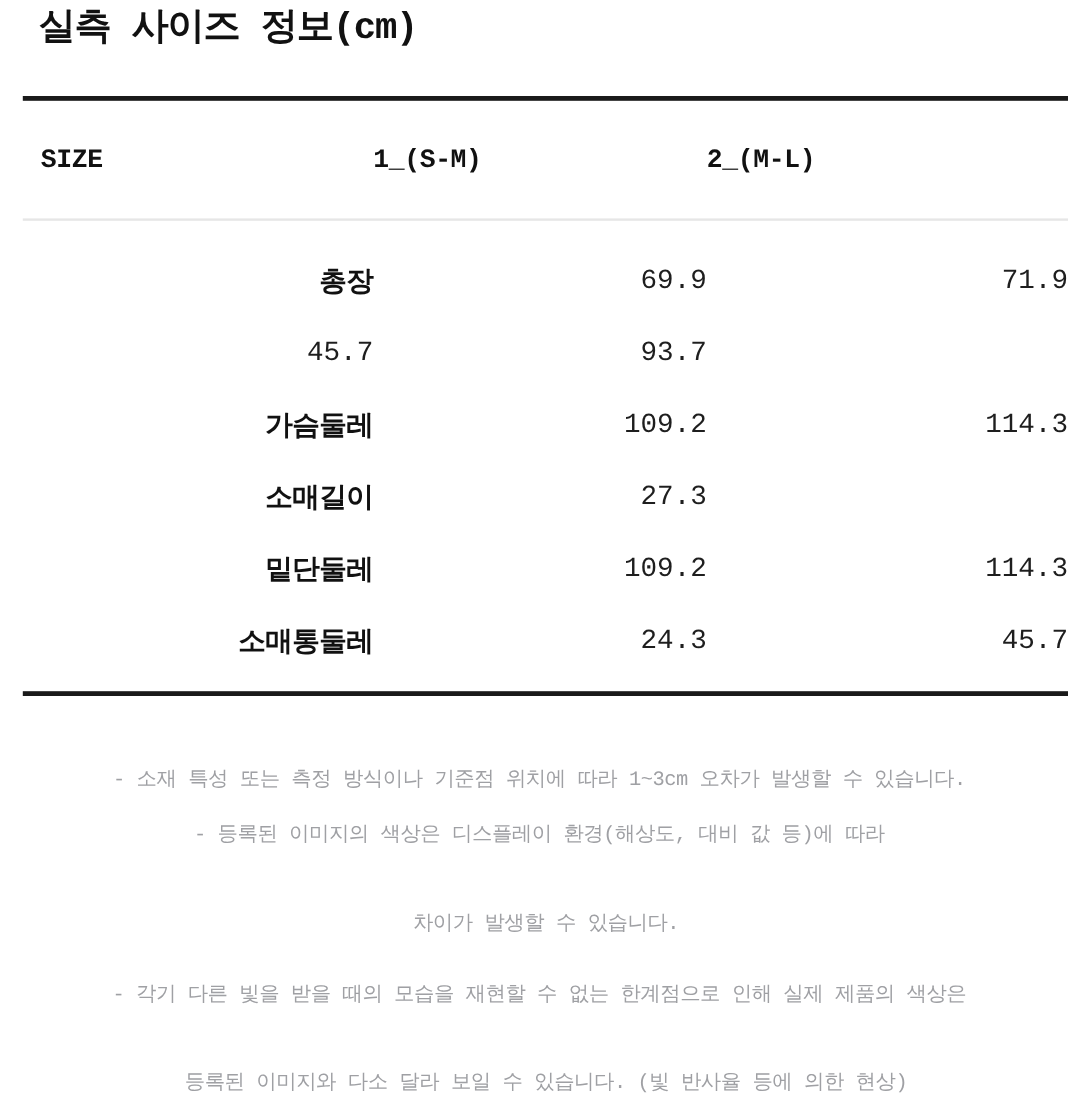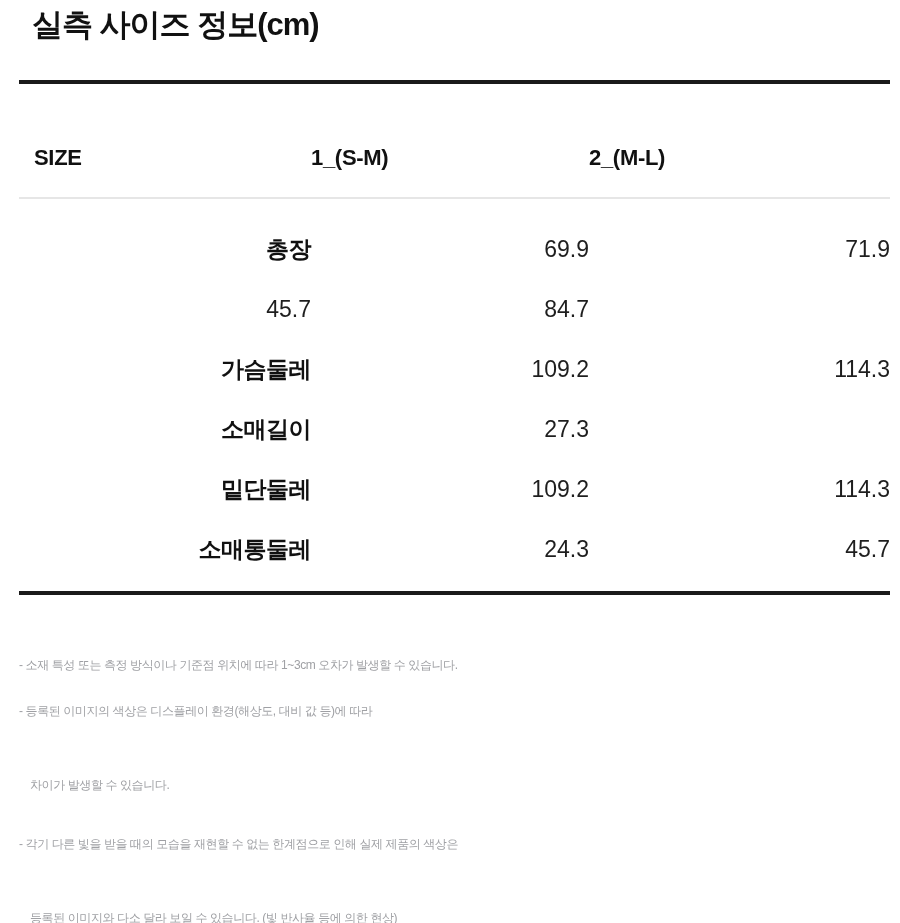--- a/index.html
+++ b/index.html
@@ -1,15 +1,15 @@
 <!DOCTYPE html>
 <html><head>
 <meta charset="utf-8">
 <style>
-  * { margin: 0; padding: 0; box-sizing: border-box; }
+  * { margin: 0; padding: 0; box-sizing: border-box; font-family: Liberation Mono, monospace; }
   html, body { background: #ffffff; }
   body {
     width: 900px;
     height: 923px;
     font-family: "Liberation Sans", "DejaVu Sans", sans-serif;
     color: #111111;
     overflow: hidden;
   }
   .page { width: 900px; height: 923px; position: relative; }
 
@@ -29,39 +29,39 @@
   }
 
   .grid-row {
     display: grid;
     grid-template-columns: 277px 278px 1fr;
     align-items: center;
     padding-left: 15px;
   }
 
   .header-row {
-    height: 80px;
+    height: 100px;
     font-size: 22px;
     font-weight: 700;
     letter-spacing: -0.3px;
     border-bottom: 2px solid #e6e6e6;
-    margin-top: 35px;
   }
 
   .table-body { padding: 20px 0 12px 0; text-align: right; }
 
   .data-row { height: 60px; font-size: 23px; }
   .data-row .row-label { font-weight: 700; letter-spacing: -0.5px; }
   .data-row .row-value { font-weight: 400; color: #1e1e1e; }
 
   .notes {
     margin: 54px 20px 0 19px;
     color: #9fa0a4;
-    font-size: 12px;
+    font-size: 17px;
     letter-spacing: -0.4px;
+    text-align: center;
   }
   .note { line-height: 33px; margin-bottom: 13px; }
   .note.spaced { margin-top: 26px; }
   .note .note-line-cont { padding-left: 11px; margin-top: 41px; }
 </style>
 </head>
 <body>
 
 <div class="page">
 
@@ -78,21 +78,21 @@
     <div class="table-body">
 
       <div class="grid-row data-row">
         <div class="row-label">총장</div>
         <div class="row-value">69.9</div>
         <div class="row-value">71.9</div>
       </div>
 
       <div class="grid-row data-row">
         <div class="row-value">45.7</div>
-        <div class="row-value">84.7</div>
+        <div class="row-value">93.7</div>
       </div>
 
       <div class="grid-row data-row">
         <div class="row-label">가슴둘레</div>
         <div class="row-value">109.2</div>
         <div class="row-value">114.3</div>
       </div>
 
       <div class="grid-row data-row">
         <div class="row-label">소매길이</div>

